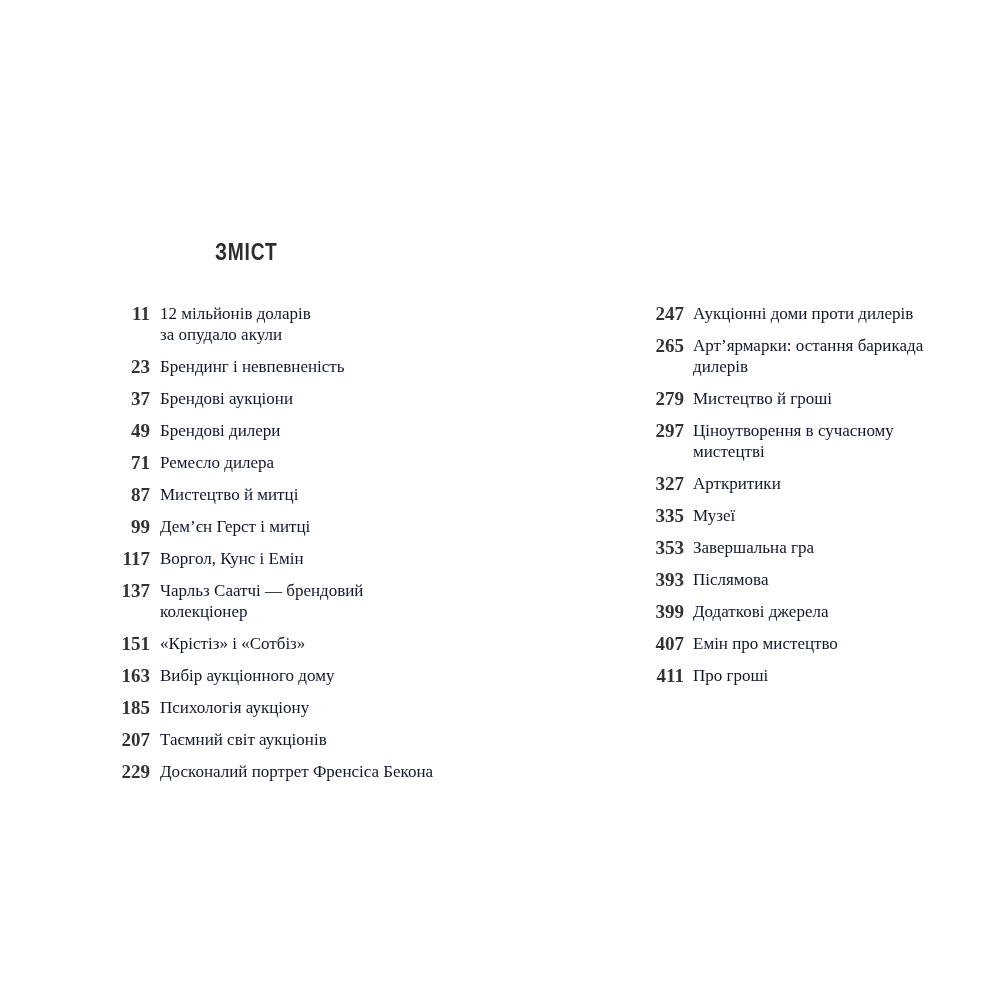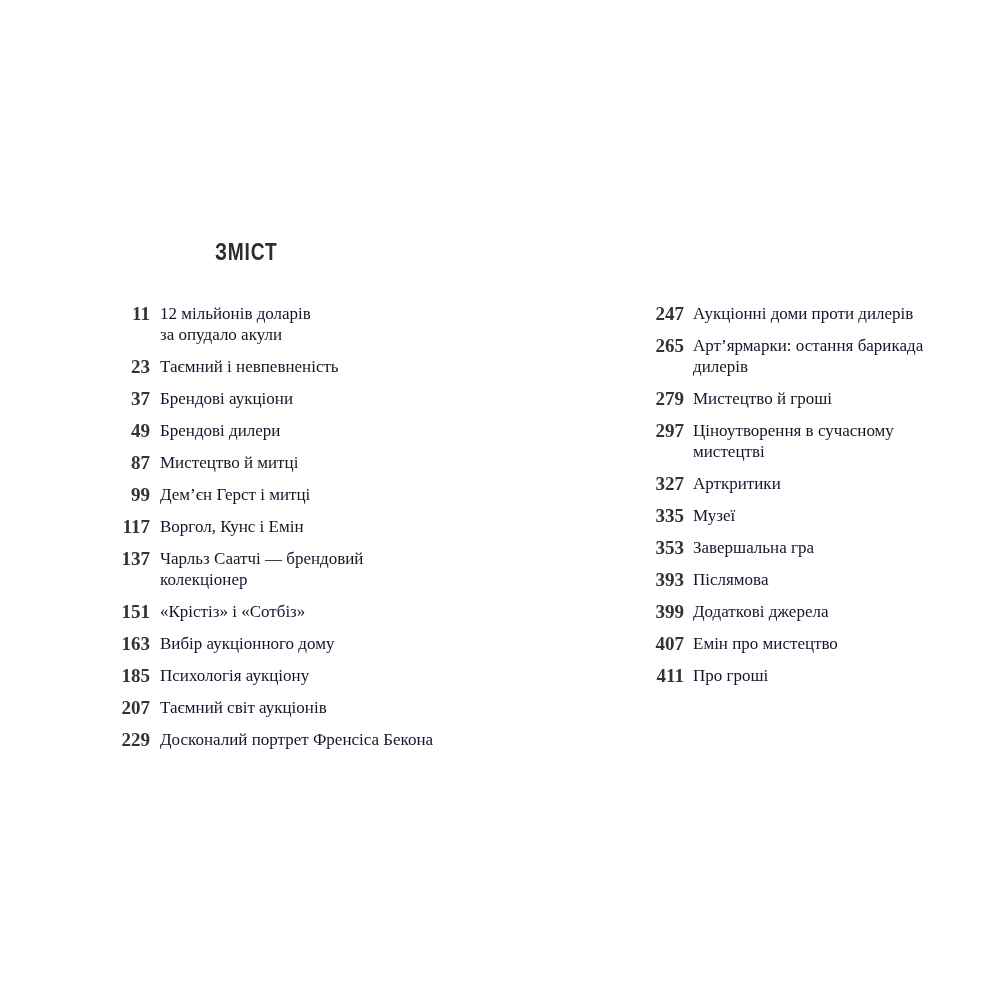--- a/index.html
+++ b/index.html
@@ -65,29 +65,33 @@
   <div class="page-title">ЗМІСТ</div>
 
   <div class="toc-col toc-col-left">
     <div class="entry">
       <div class="num">11</div>
       <div class="chapter">12 мільйонів доларів
 за опудало акули</div>
     </div>
     <div class="entry">
       <div class="num">23</div>
-      <div class="chapter">Таємний і невпевненість</div>
+      <div class="chapter">Брендинг і невпевненість</div>
     </div>
     <div class="entry">
       <div class="num">37</div>
       <div class="chapter">Брендові аукціони</div>
     </div>
     <div class="entry">
       <div class="num">49</div>
       <div class="chapter">Брендові дилери</div>
+    </div>
+    <div class="entry">
+      <div class="num">71</div>
+      <div class="chapter">Ремесло дилера</div>
     </div>
     <div class="entry">
       <div class="num">87</div>
       <div class="chapter">Мистецтво й митці</div>
     </div>
     <div class="entry">
       <div class="num">99</div>
       <div class="chapter">Дем’єн Герст і митці</div>
     </div>
     <div class="entry">

